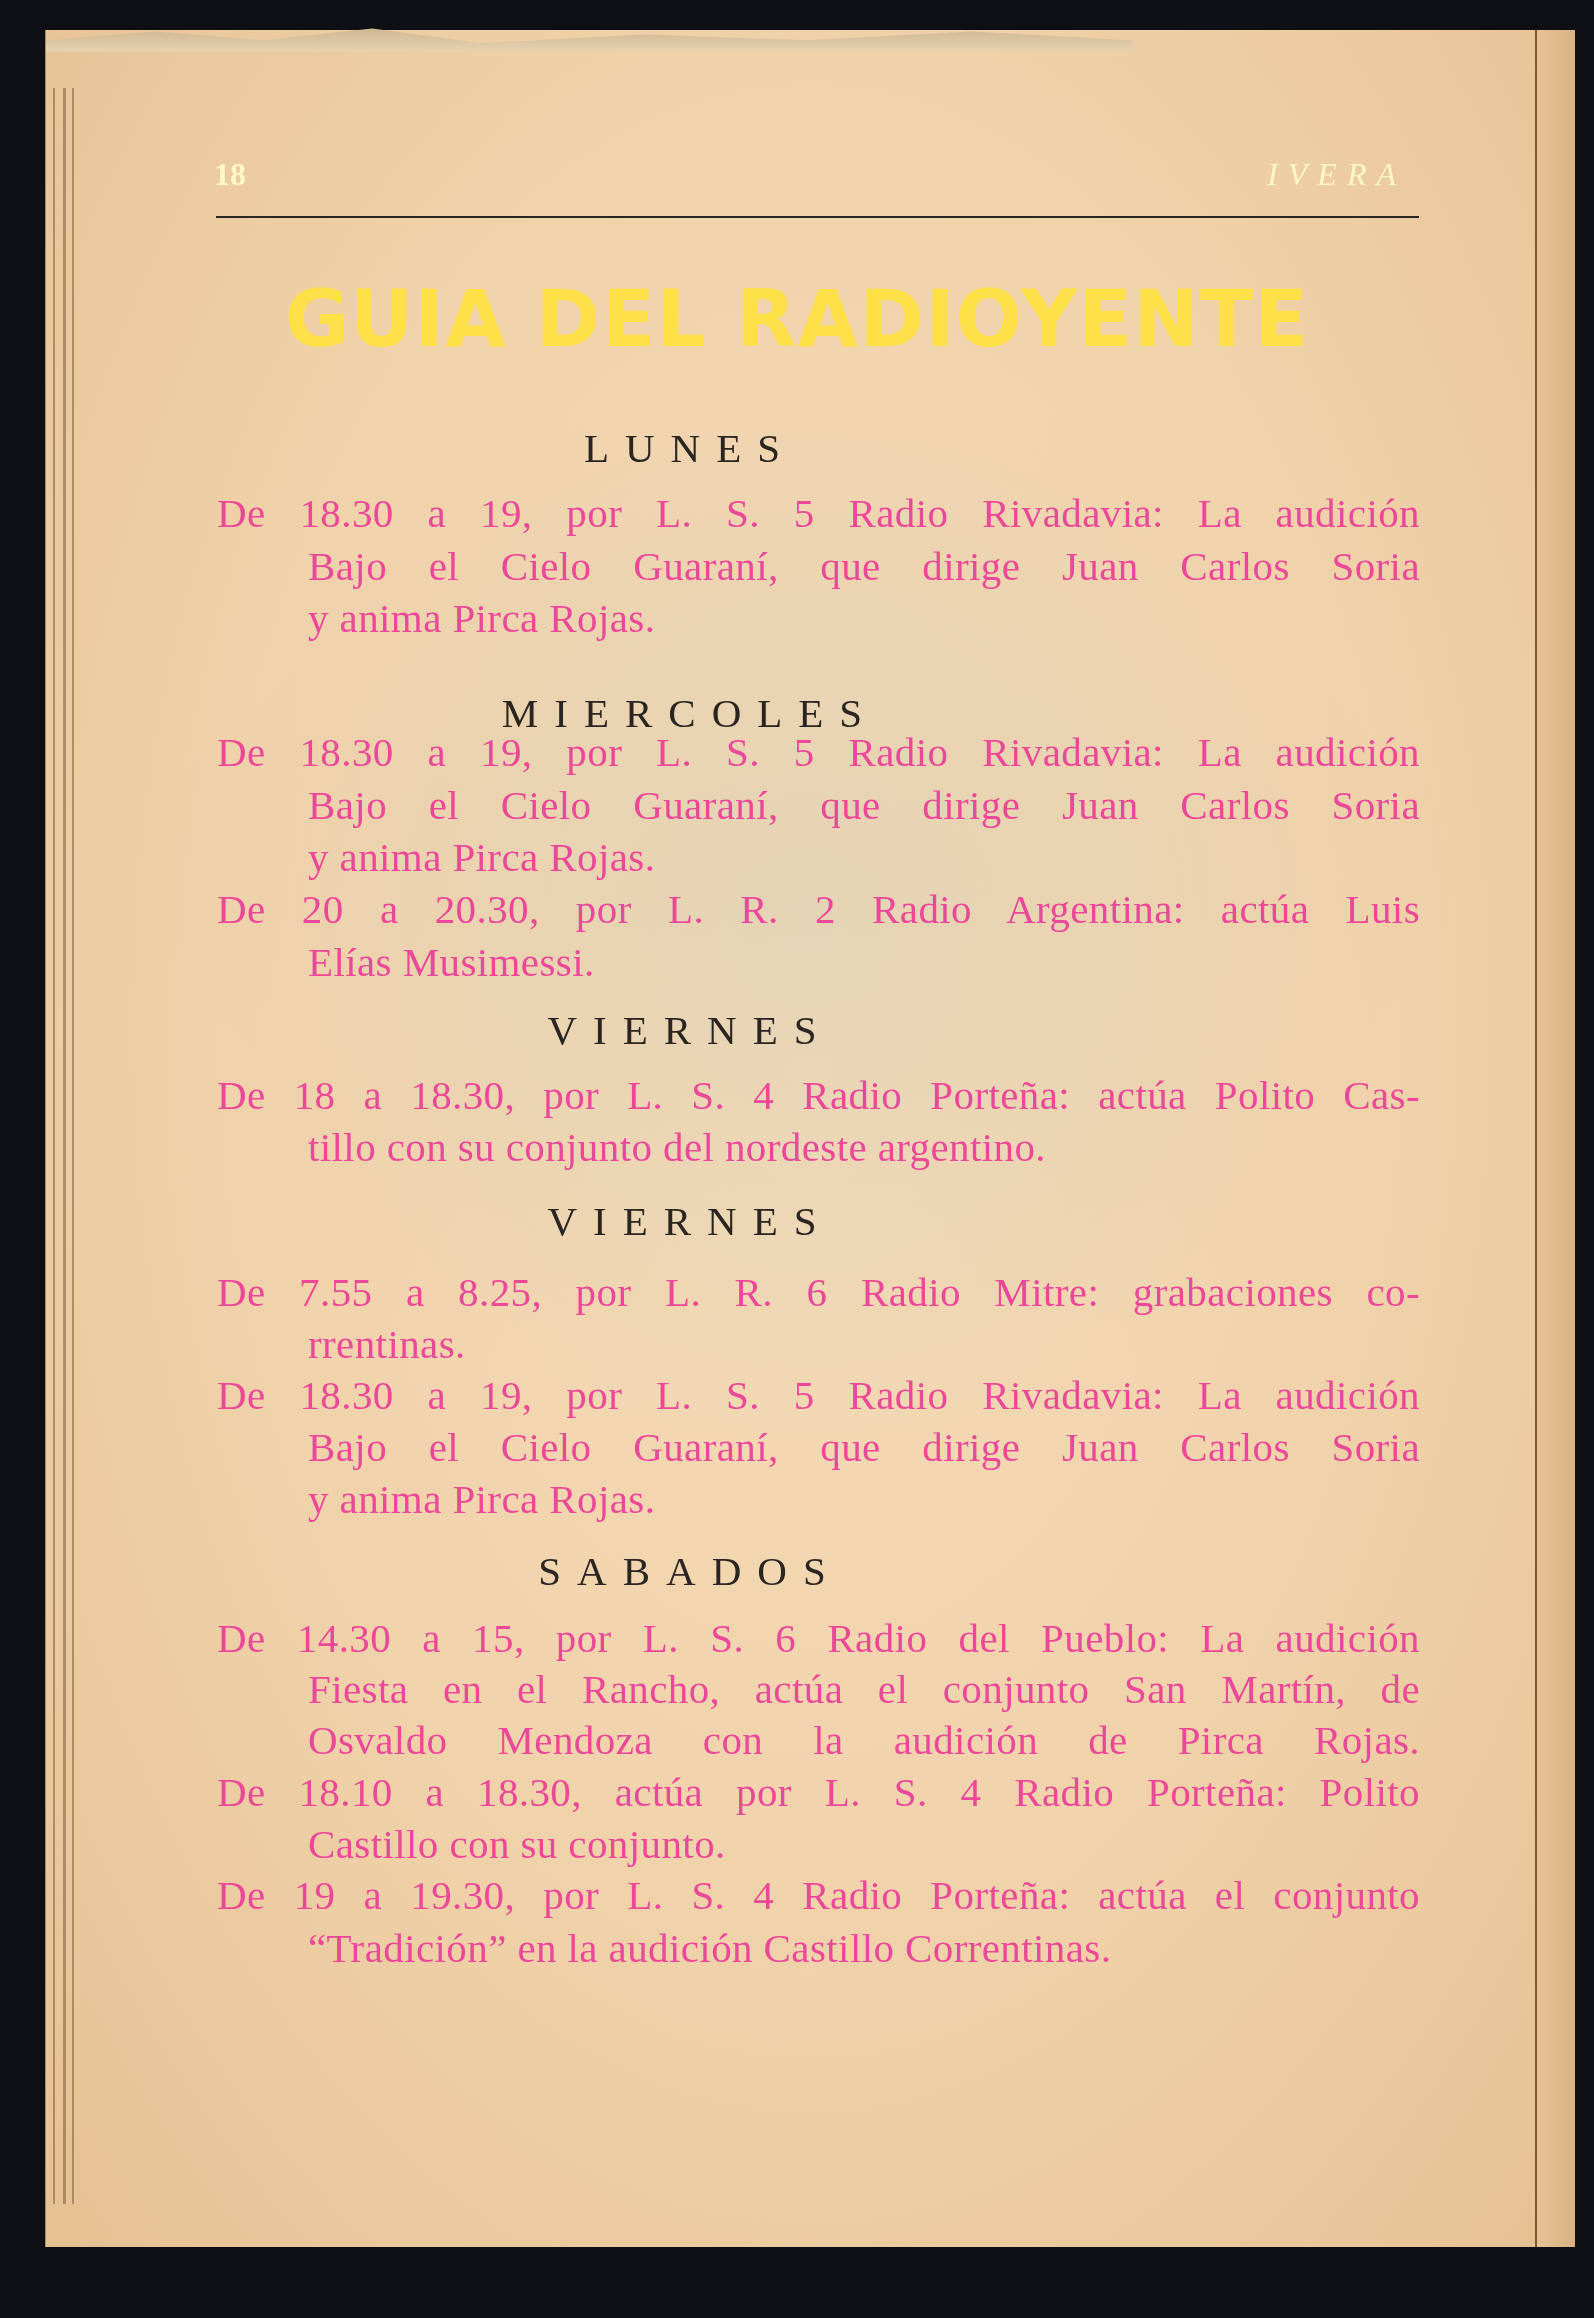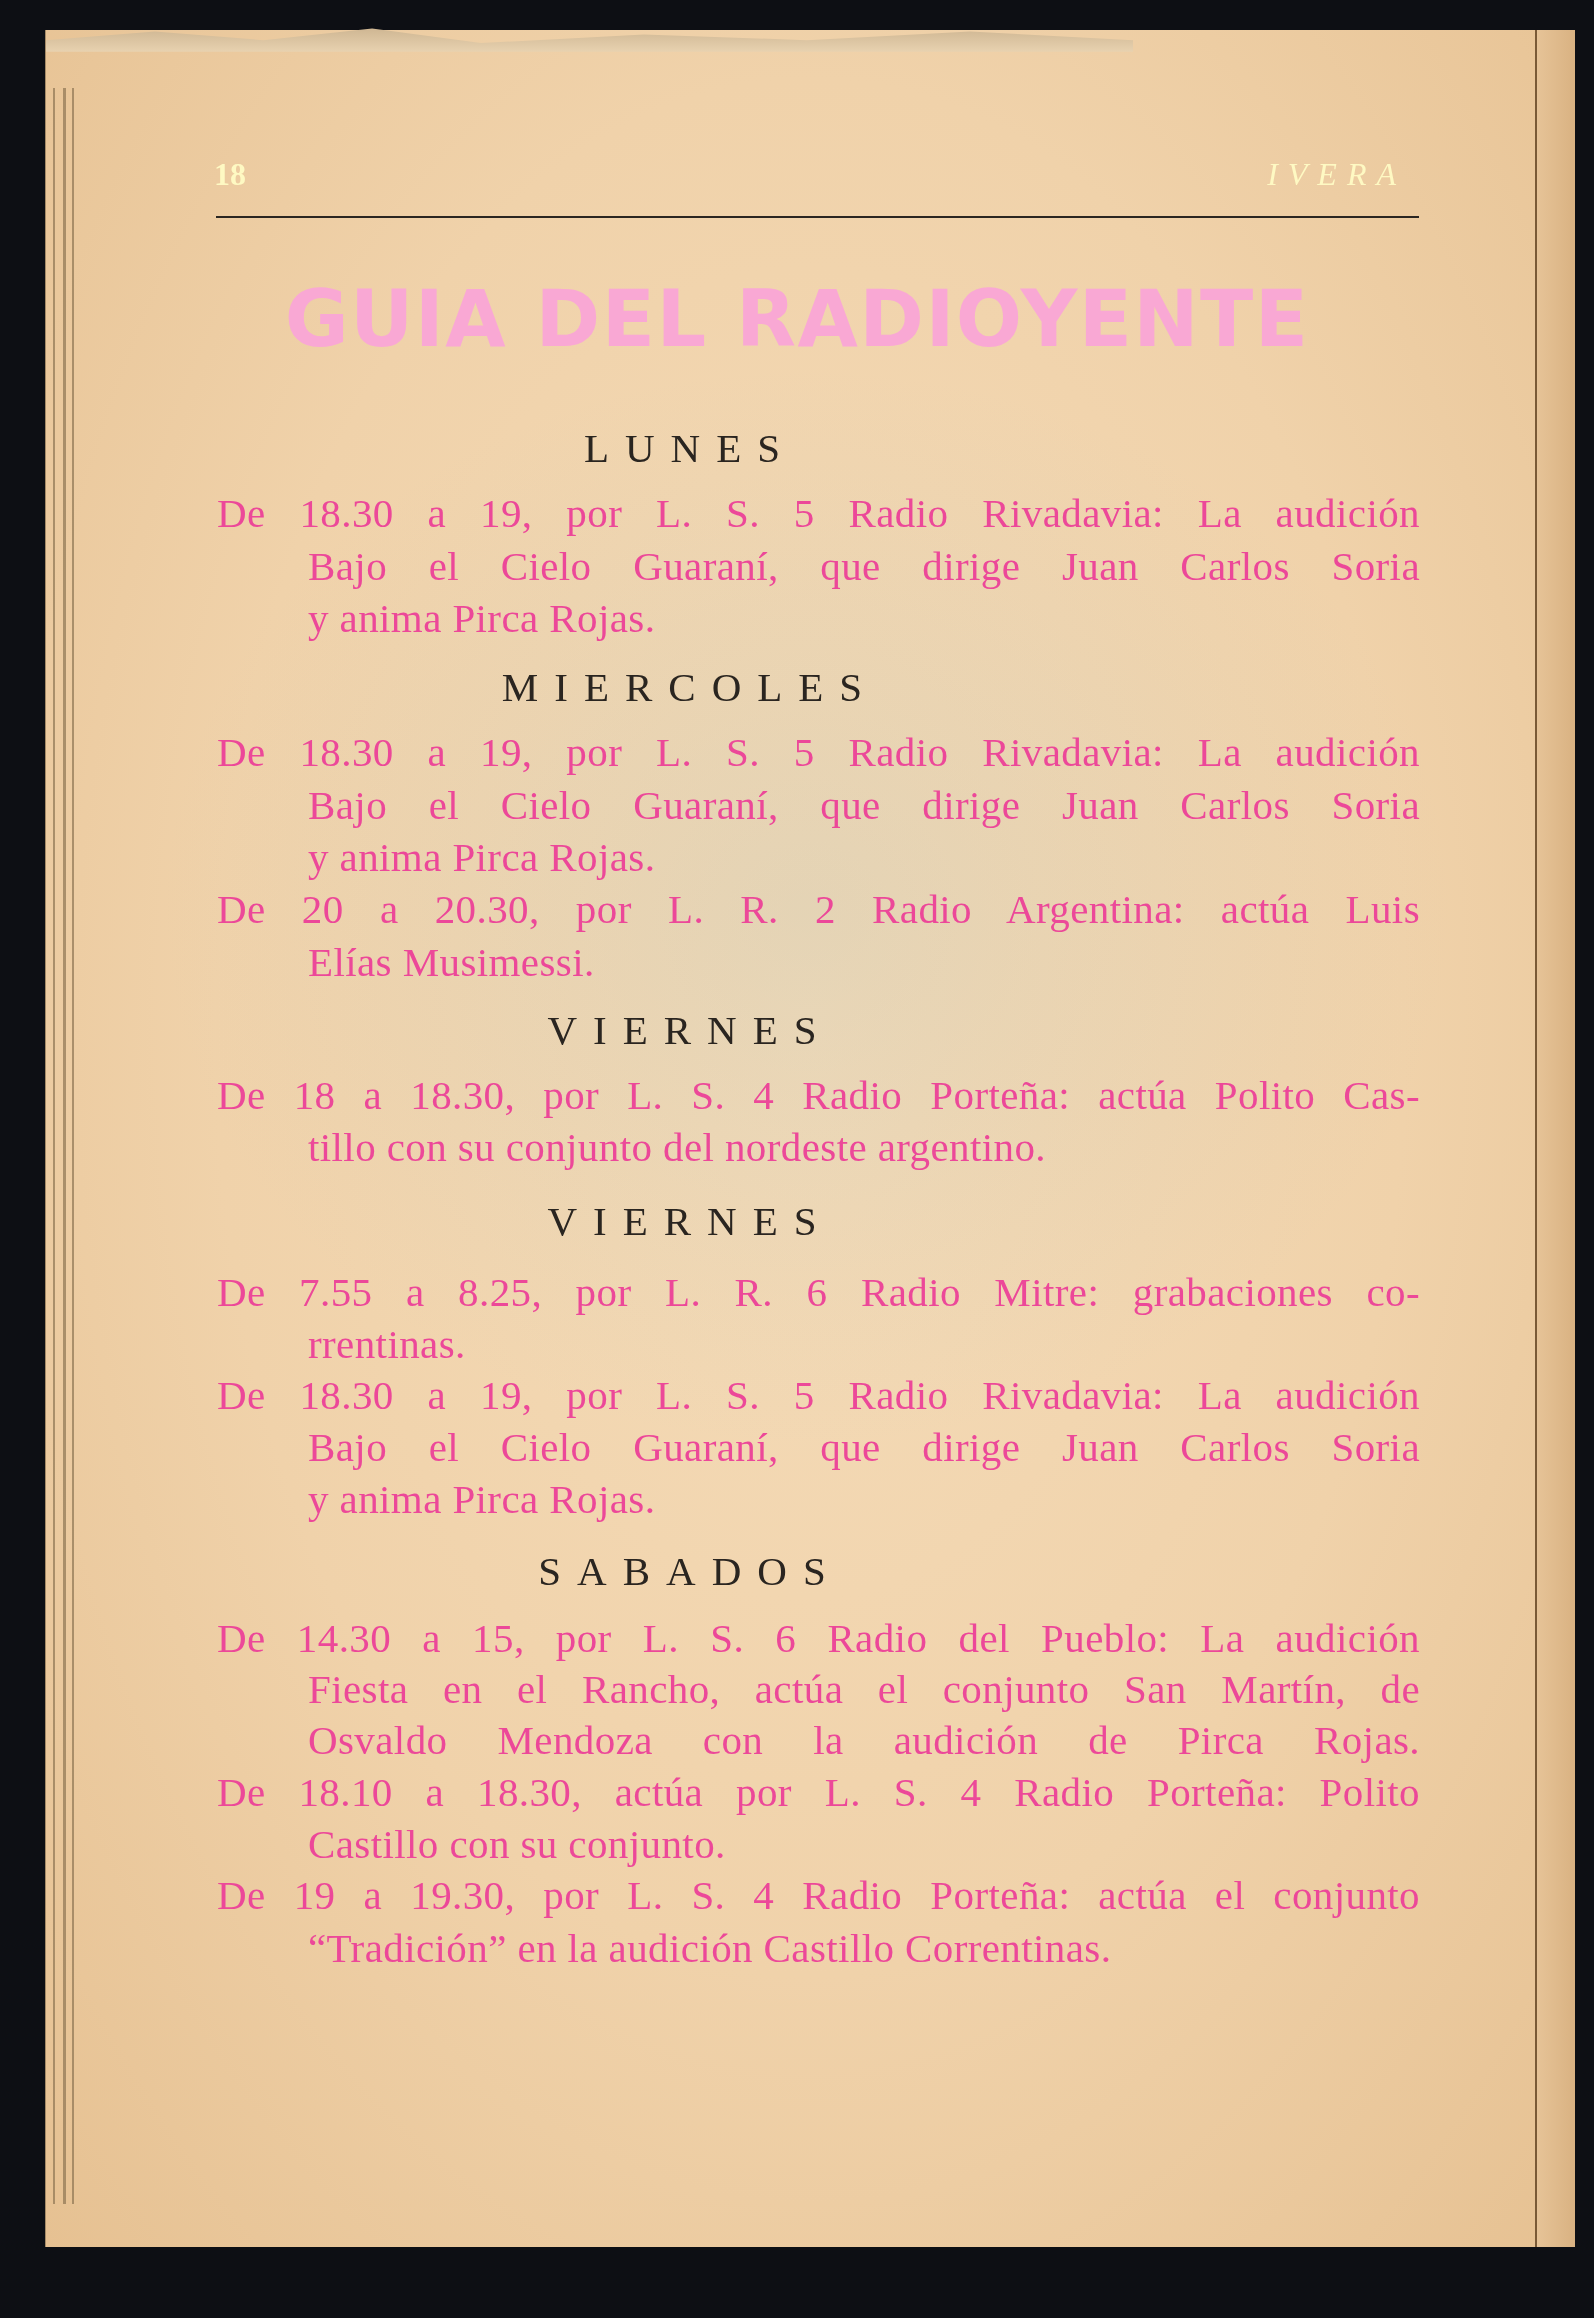--- a/index.html
+++ b/index.html
@@ -21,21 +21,21 @@
   .ghost { position:absolute; left:109px; top:333px; width:1304px; height:1087px;
     background: radial-gradient(ellipse at 50% 50%, rgba(180,190,175,.25), rgba(180,190,175,0) 70%); }
 
   .abs { position:absolute; white-space:nowrap; color:#fef9c3; }
   .pagenum { left:214px; top:156px; font-size:32px; font-weight:bold; }
   .running { right:188px; top:156px; font-size:32px; font-style:italic; letter-spacing:10px; }
   .rule { position:absolute; left:216px; top:216px; width:1203px; height:2.2px; background:#2b2621; }
   .title {
     left:0; width:1594px; text-align:center; top:274px;
     font-family:"DejaVu Sans","Liberation Sans",sans-serif; font-weight:bold;
-    font-size:78px; letter-spacing:1.4px; color:#f9a8d4;
+    font-size:78px; letter-spacing:1.4px; color:#fde047;
   }
   .day { left:0; width:1380px; text-align:center; font-size:41px; letter-spacing:16px; color:#2a2520; }
   .line { font-size:41px; color:#ec4899; letter-spacing:0.4px; }
   .first { left:217px; width:1203px; text-align:justify; text-align-last:justify; }
   .cont  { left:308px; width:1112px; text-align:justify; text-align-last:justify; }
   .last  { text-align-last:left; }
 </style>
 </head>
 <body>
 
@@ -52,21 +52,21 @@
 <div class="abs running">IVERA</div>
 <div class="rule"></div>
 
 <div class="abs title">GUIA DEL RADIOYENTE</div>
 
 <div class="abs day" style="top:424px">LUNES</div>
 <div class="abs line first" style="top:489px">De 18.30 a 19, por L. S. 5 Radio Rivadavia: La audición</div>
 <div class="abs line cont" style="top:542px">Bajo el Cielo Guaraní, que dirige Juan Carlos Soria</div>
 <div class="abs line cont last" style="top:594px">y anima Pirca Rojas.</div>
 
-<div class="abs day" style="top:663px">MIERCOLES</div>
+<div class="abs day" style="top:689px">MIERCOLES</div>
 <div class="abs line first" style="top:728px">De 18.30 a 19, por L. S. 5 Radio Rivadavia: La audición</div>
 <div class="abs line cont" style="top:781px">Bajo el Cielo Guaraní, que dirige Juan Carlos Soria</div>
 <div class="abs line cont last" style="top:833px">y anima Pirca Rojas.</div>
 <div class="abs line first" style="top:885px">De 20 a 20.30, por L. R. 2 Radio Argentina: actúa Luis</div>
 <div class="abs line cont last" style="top:938px">Elías Musimessi.</div>
 
 <div class="abs day" style="top:1006px">VIERNES</div>
 <div class="abs line first" style="top:1071px">De 18 a 18.30, por L. S. 4 Radio Porteña: actúa Polito Cas-</div>
 <div class="abs line cont last" style="top:1123px">tillo con su conjunto del nordeste argentino.</div>
 

